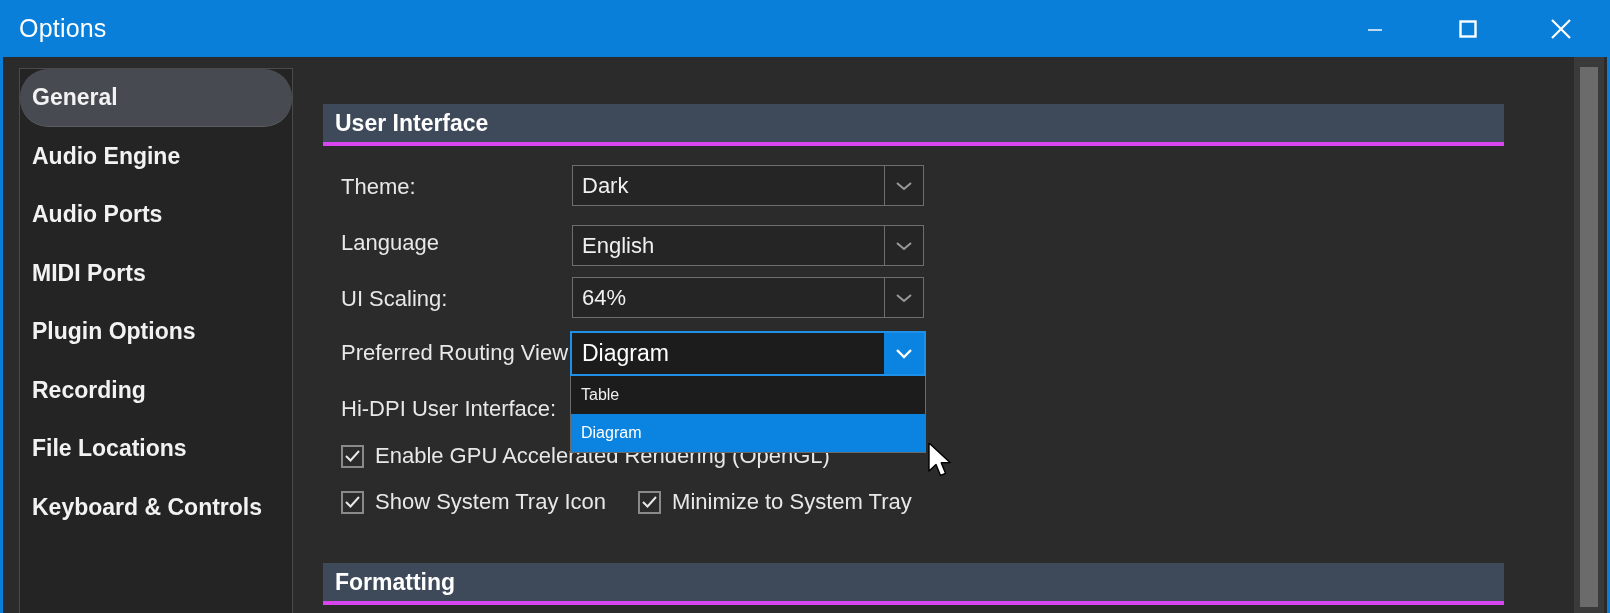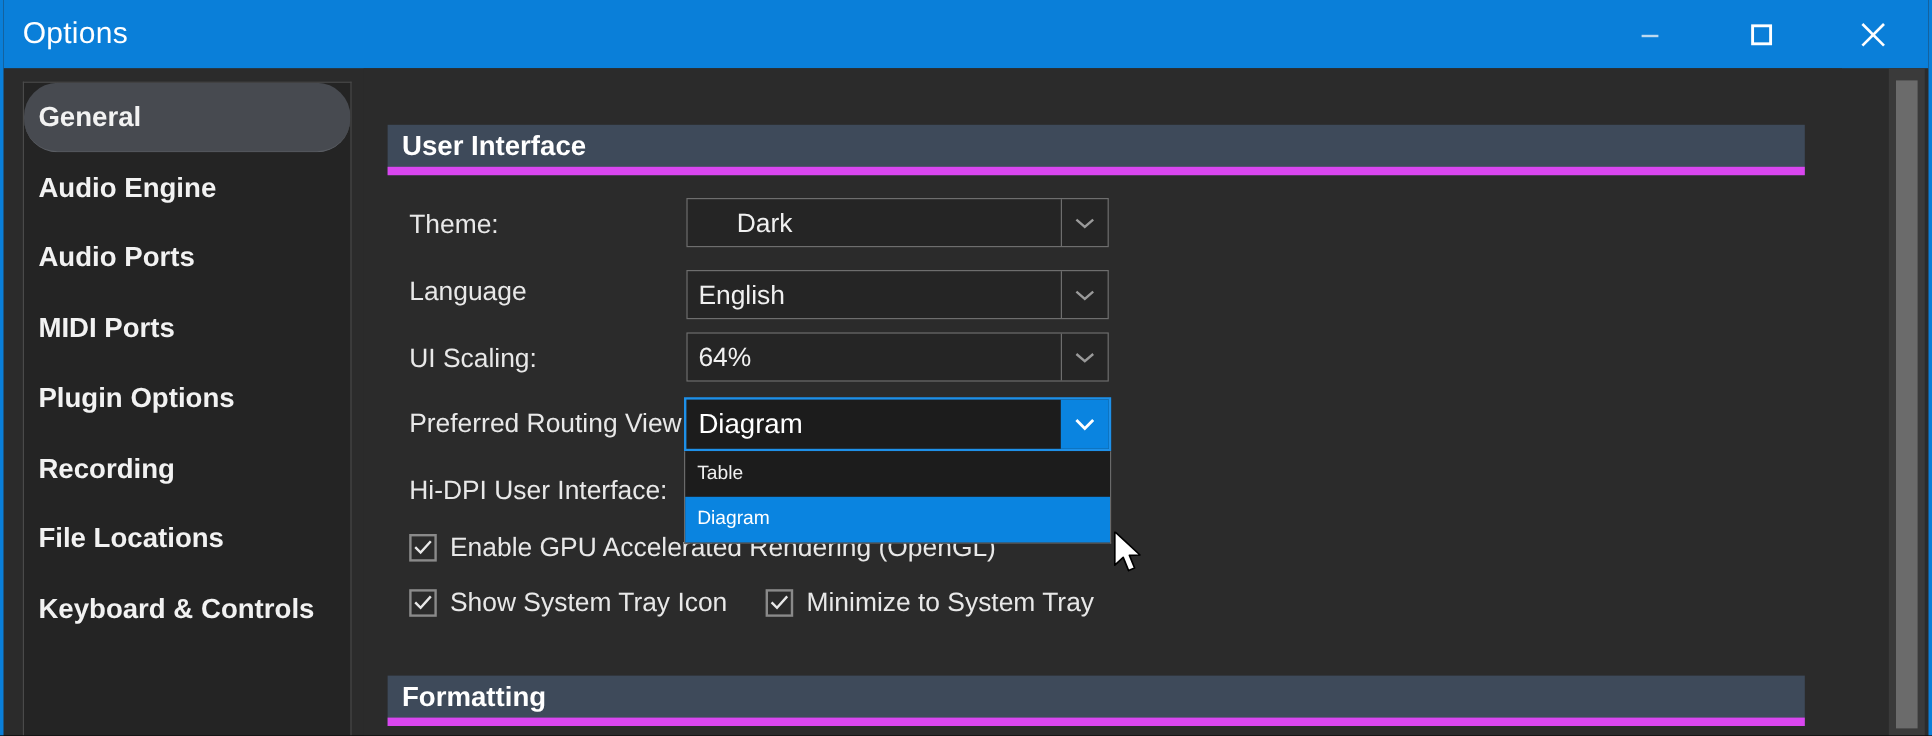--- a/index.html
+++ b/index.html
@@ -103,21 +103,21 @@
     background: #2b2b2b;
     overflow: hidden;
   }
 
   .section-header {
     position: absolute;
     left: 20px;
     width: 1181px;
     height: 42px;
     background: #3e4a5a;
-    border-bottom: 7px solid #d946ef;
+    border-bottom: 4px solid #d946ef;
     display: flex;
     align-items: center;
   }
   .section-header .sh-label {
     color: #ffffff;
     font-size: 23px;
     font-weight: bold;
     margin-left: 12px;
     white-space: nowrap;
   }
@@ -166,21 +166,21 @@
     overflow: hidden;
   }
   .combo .combo-arrow {
     width: 39px;
     border-left: 1px solid #6e6e6e;
     display: flex;
     align-items: center;
     justify-content: center;
   }
 
-  #combo-theme    { left: 269px; top: 108px; padding-left: 32px; }
+  #combo-theme    { left: 269px; top: 108px; }
   #combo-language { left: 269px; top: 168px; }
   #combo-scaling  { left: 269px; top: 220px; }
 
   #combo-routing {
     left: 267px; top: 274px;
     width: 356px;
     height: 45px;
     border: 2px solid #1e90e8;
     background: #1c1c1c;
     z-index: 30;

